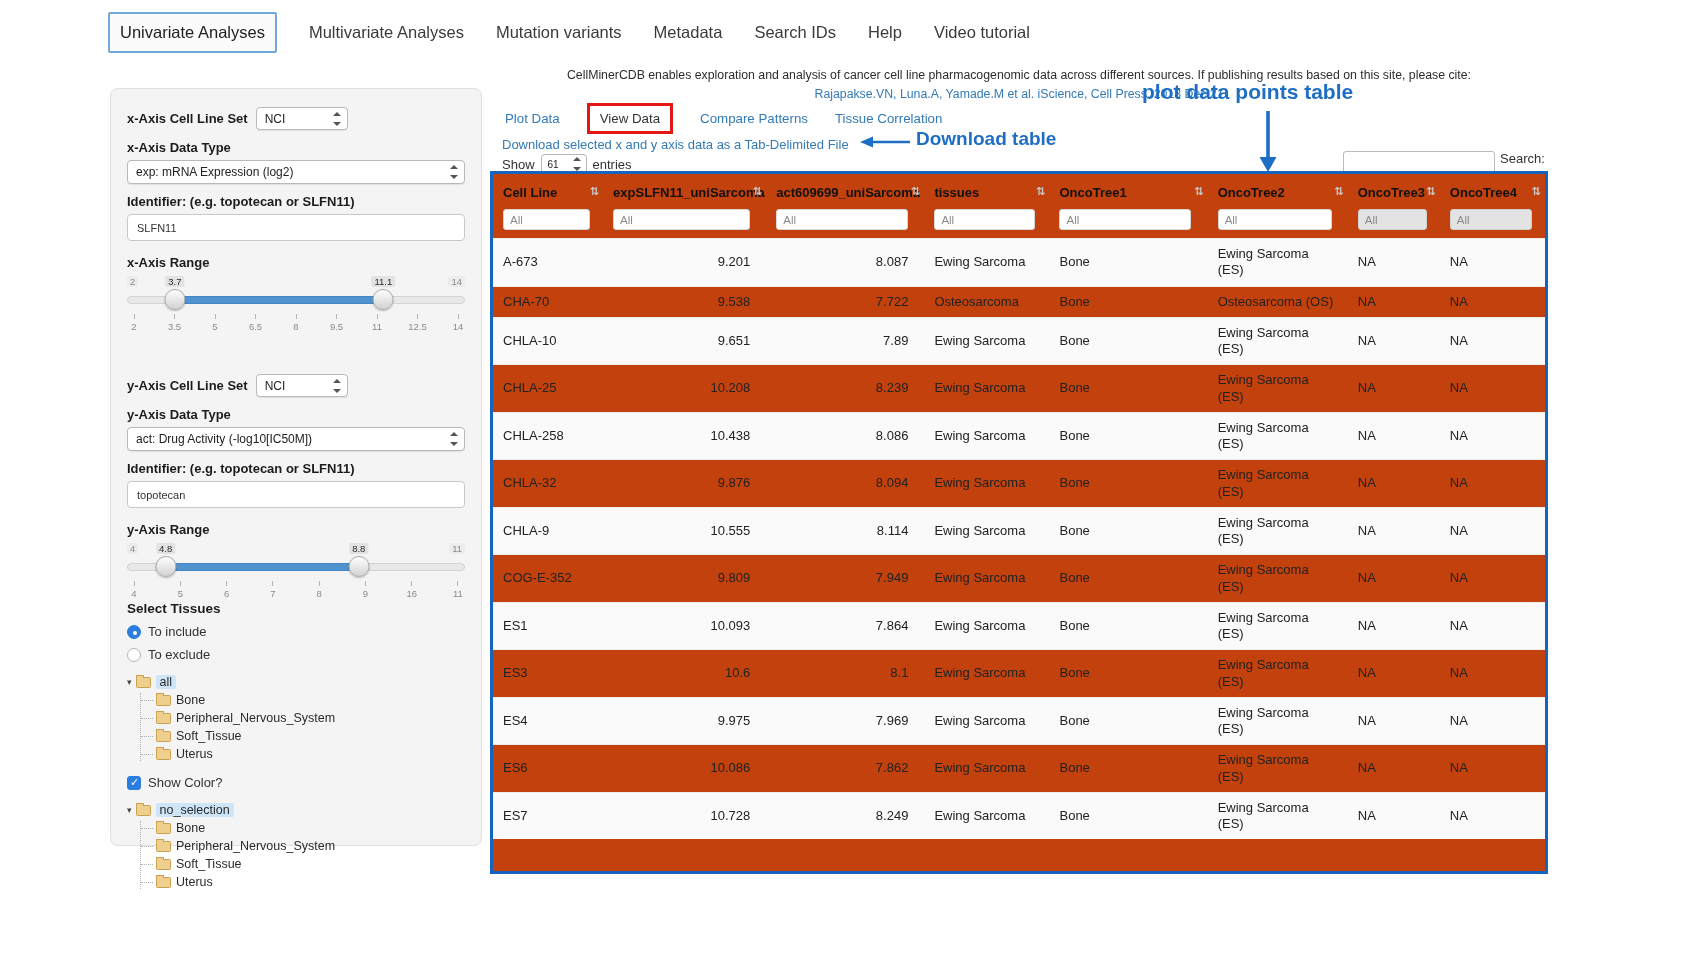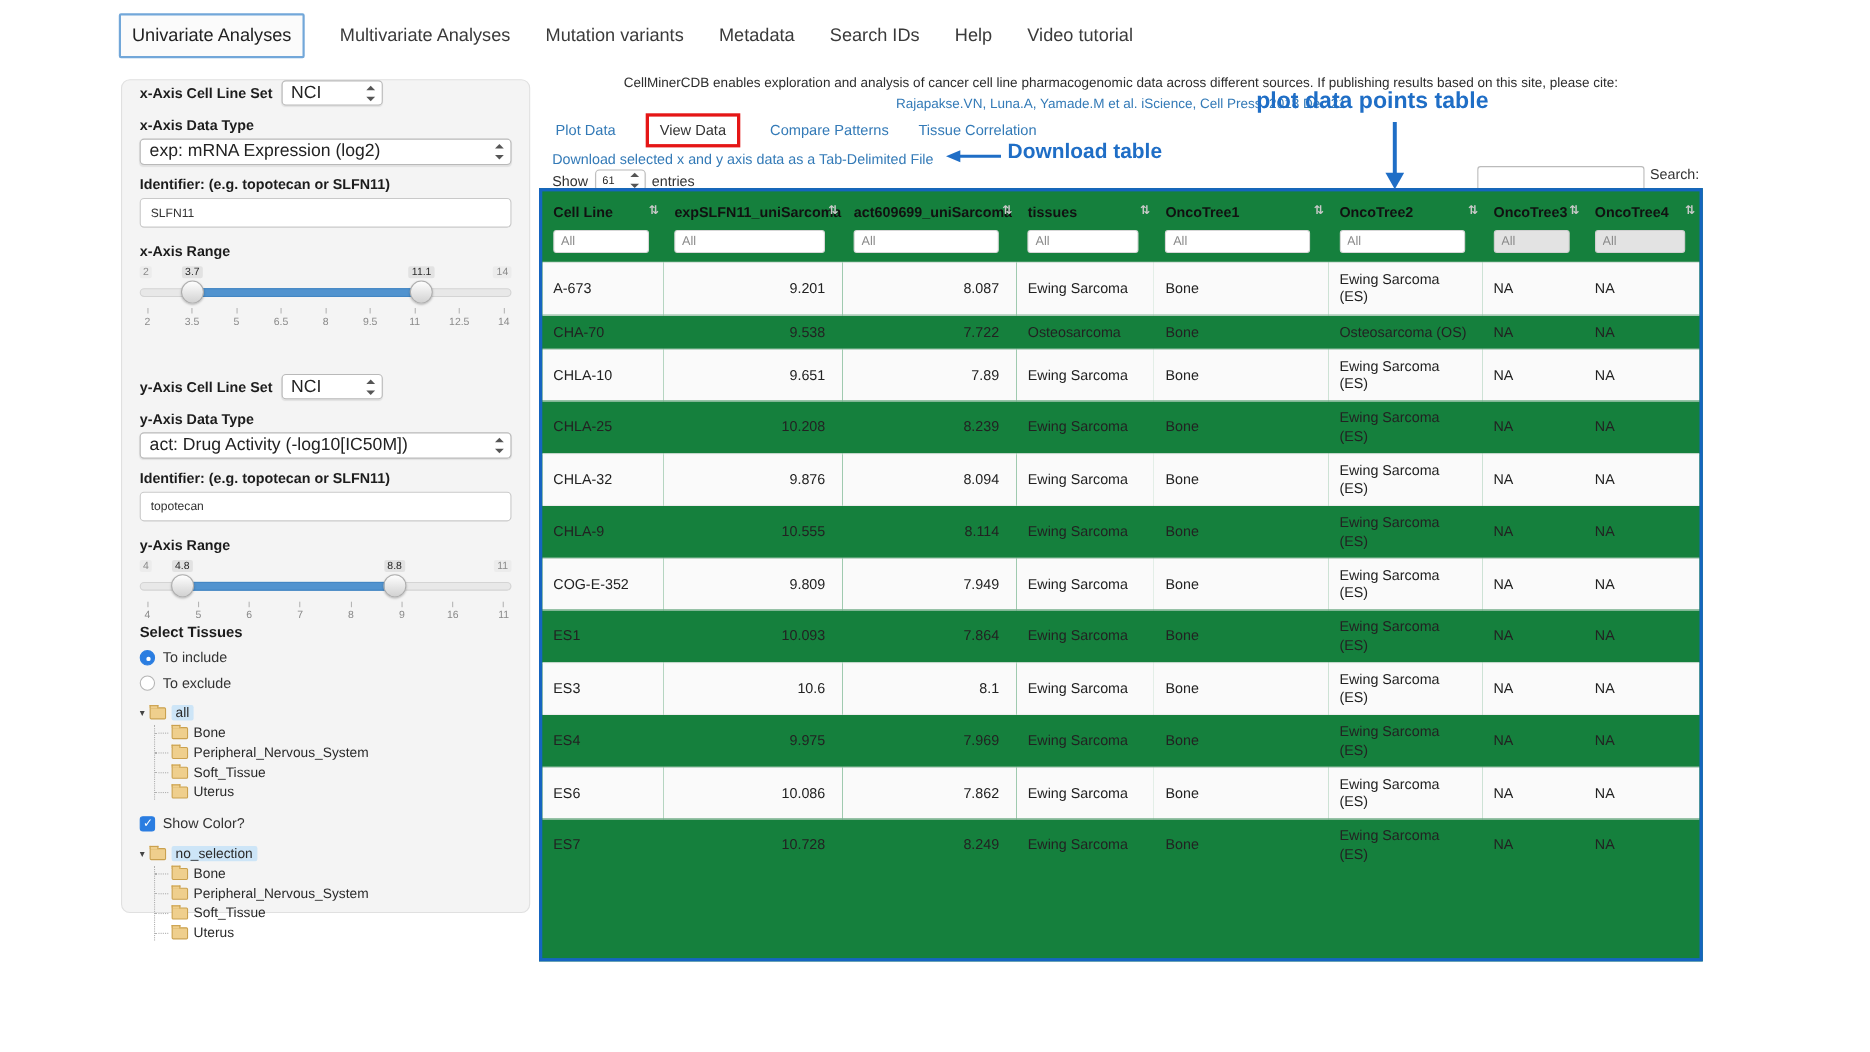--- a/index.html
+++ b/index.html
@@ -6,29 +6,29 @@
   html,body{background:#fff;font-family:"Liberation Sans","DejaVu Sans",sans-serif}
   :root{--callout-blue:#1f6ec6;--highlight-red:#e51616;--table-border:#1565c0;--link:#337ab7}
   .page{position:relative;width:1700px;height:956px;overflow:hidden;background:#fff}
 
   
   .top-nav{position:absolute;left:108px;top:12px;display:flex;align-items:center;gap:32px;font-size:16.5px;color:#3a3a3a}
   .nav-tab{cursor:pointer;white-space:nowrap}
   .nav-tab.active{border:2px solid #72a7d9;background:#fbfbfb;padding:9px 10px;border-radius:2px;color:#222}
 
   
-  .sidebar{position:absolute;left:110px;top:72px;width:372px;height:758px;background:#f4f4f4;border:1px solid #e0e0e0;border-radius:8px;padding:0 16px;font-size:13px;color:#1c1c1c}
+  .sidebar{position:absolute;left:110px;top:88px;width:372px;height:758px;background:#f4f4f4;border:1px solid #e0e0e0;border-radius:8px;padding:18px 16px;font-size:13px;color:#1c1c1c}
   .lbl{font-weight:bold;font-size:13px}
   .lbl.big{font-size:13.5px}
   .mt10{margin-top:10px}.mt14{margin-top:14px}
   .inline-field{display:flex;align-items:center;gap:8px}
   .select{display:flex;align-items:center;justify-content:space-between;background:#fff;border:1px solid #b9b9b9;border-radius:4px;height:23px;padding:0 3px 0 8px;box-shadow:0 1px 1px rgba(0,0,0,.08);cursor:pointer}
   .select.sm{width:92px}
   .select.wide{width:100%;margin-top:5px;height:24px}
-  .sel-val{font-size:16px;color:#222;white-space:nowrap;overflow:hidden}
+  .sel-val{font-size:12px;color:#222;white-space:nowrap;overflow:hidden}
   .sel-arrows{position:relative;width:13px;height:16px;flex:none}
   .sel-arrows::before,.sel-arrows::after{content:"";position:absolute;left:2px;border-left:4px solid transparent;border-right:4px solid transparent}
   .sel-arrows::before{top:1px;border-bottom:4px solid #555}
   .sel-arrows::after{bottom:1px;border-top:4px solid #555}
   .text-input{width:100%;height:27px;margin-top:5px;border:1px solid #c9c9c9;border-radius:4px;background:#fff;font-size:11px;padding:0 9px;color:#333;font-family:inherit}
 
   
   .irs{position:relative;height:58px;margin-top:6px}
   .irs-min,.irs-max{position:absolute;top:0;font-size:9.5px;color:#8a8a8a;background:#ececec;padding:0 3px;border-radius:2px}
   .irs-min{left:0}.irs-max{right:0}
@@ -70,21 +70,21 @@
   .subtab.red-boxed{color:#333;border:3px solid var(--highlight-red);padding:5px 10px}
   .download-link{position:absolute;left:502px;top:137px;font-size:13px;color:var(--link);text-decoration:none;cursor:pointer}
   .show-entries{position:absolute;left:502px;top:154px;display:flex;align-items:center;gap:6px;font-size:13px;color:#333}
   .select.entries{width:46px;height:20px;padding:0 2px 0 6px}
   .select.entries .sel-val{font-size:10px}
   .search-area{position:absolute;left:1343px;top:151px;display:flex;gap:5px}
   .search-input{width:152px;height:23px;border:1px solid #bbb;border-radius:3px;background:#fff;padding:0 6px;font-size:12px;font-family:inherit}
   .search-lbl{font-size:13px;color:#333}
 
   
-  .table-wrap{position:absolute;left:490px;top:171px;width:1058px;height:703px;border:3px solid var(--table-border);background:#15803d;overflow:hidden}
+  .table-wrap{position:absolute;left:490px;top:171px;width:1058px;height:703px;border:3px solid var(--table-border);background:#c2410c;overflow:hidden}
   table.dt{width:100%;border-collapse:collapse;table-layout:fixed;font-size:13px;color:#222}
   .dt th{font-weight:bold;text-align:left;padding:11px 18px 8px 10px;font-size:13px;color:#111;position:relative;white-space:nowrap;overflow:hidden}
   .sort-icon{position:absolute;right:4px;top:50%;transform:translateY(-50%);color:#c9c9c9;font-size:11px;cursor:pointer}
   .filters td{padding:1px 8px 8px 10px}
   .col-filter{width:94%;height:21px;border:1px solid #d7d7d7;border-radius:3px;font-size:11.5px;color:#8b8b8b;padding:0 6px;background:#fff;font-family:inherit}
   .col-filter.disabled{background:#e3e3e3;border-color:#cfcfcf}
   .dt tbody td{padding:7px 10px;border-top:1px solid #ededed;line-height:1.25;vertical-align:middle;overflow:hidden}
   .dt tbody tr:nth-child(odd){background:#fafafa}
   .dt td.num{text-align:right;padding-right:16px}
 
@@ -410,20 +410,30 @@
               <td>CHLA-25</td>
               <td class="num">10.208</td>
               <td class="num">8.239</td>
               <td>Ewing Sarcoma</td>
               <td>Bone</td>
               <td>Ewing Sarcoma (ES)</td>
               <td>NA</td>
               <td>NA</td>
             </tr>
             <tr>
+              <td>CHLA-258</td>
+              <td class="num">10.438</td>
+              <td class="num">8.086</td>
+              <td>Ewing Sarcoma</td>
+              <td>Bone</td>
+              <td>Ewing Sarcoma (ES)</td>
+              <td>NA</td>
+              <td>NA</td>
+            </tr>
+            <tr>
               <td>CHLA-32</td>
               <td class="num">9.876</td>
               <td class="num">8.094</td>
               <td>Ewing Sarcoma</td>
               <td>Bone</td>
               <td>Ewing Sarcoma (ES)</td>
               <td>NA</td>
               <td>NA</td>
             </tr>
             <tr>

